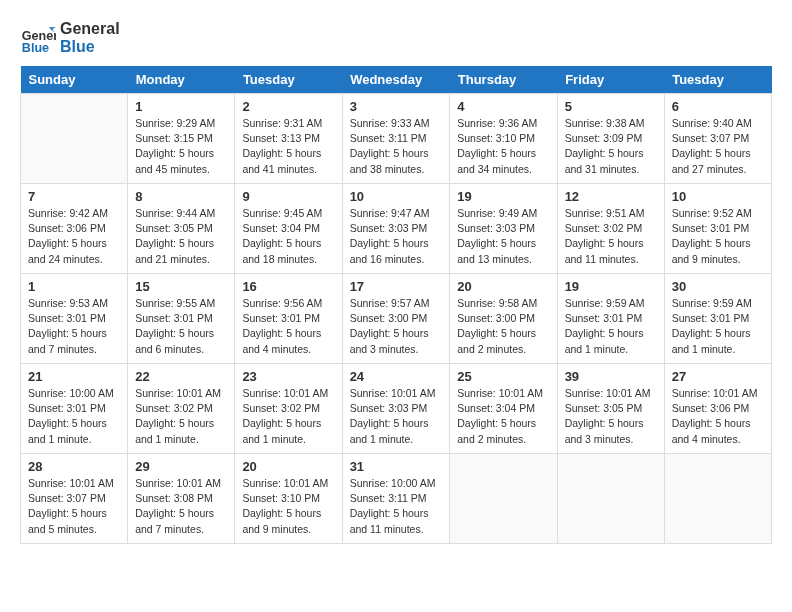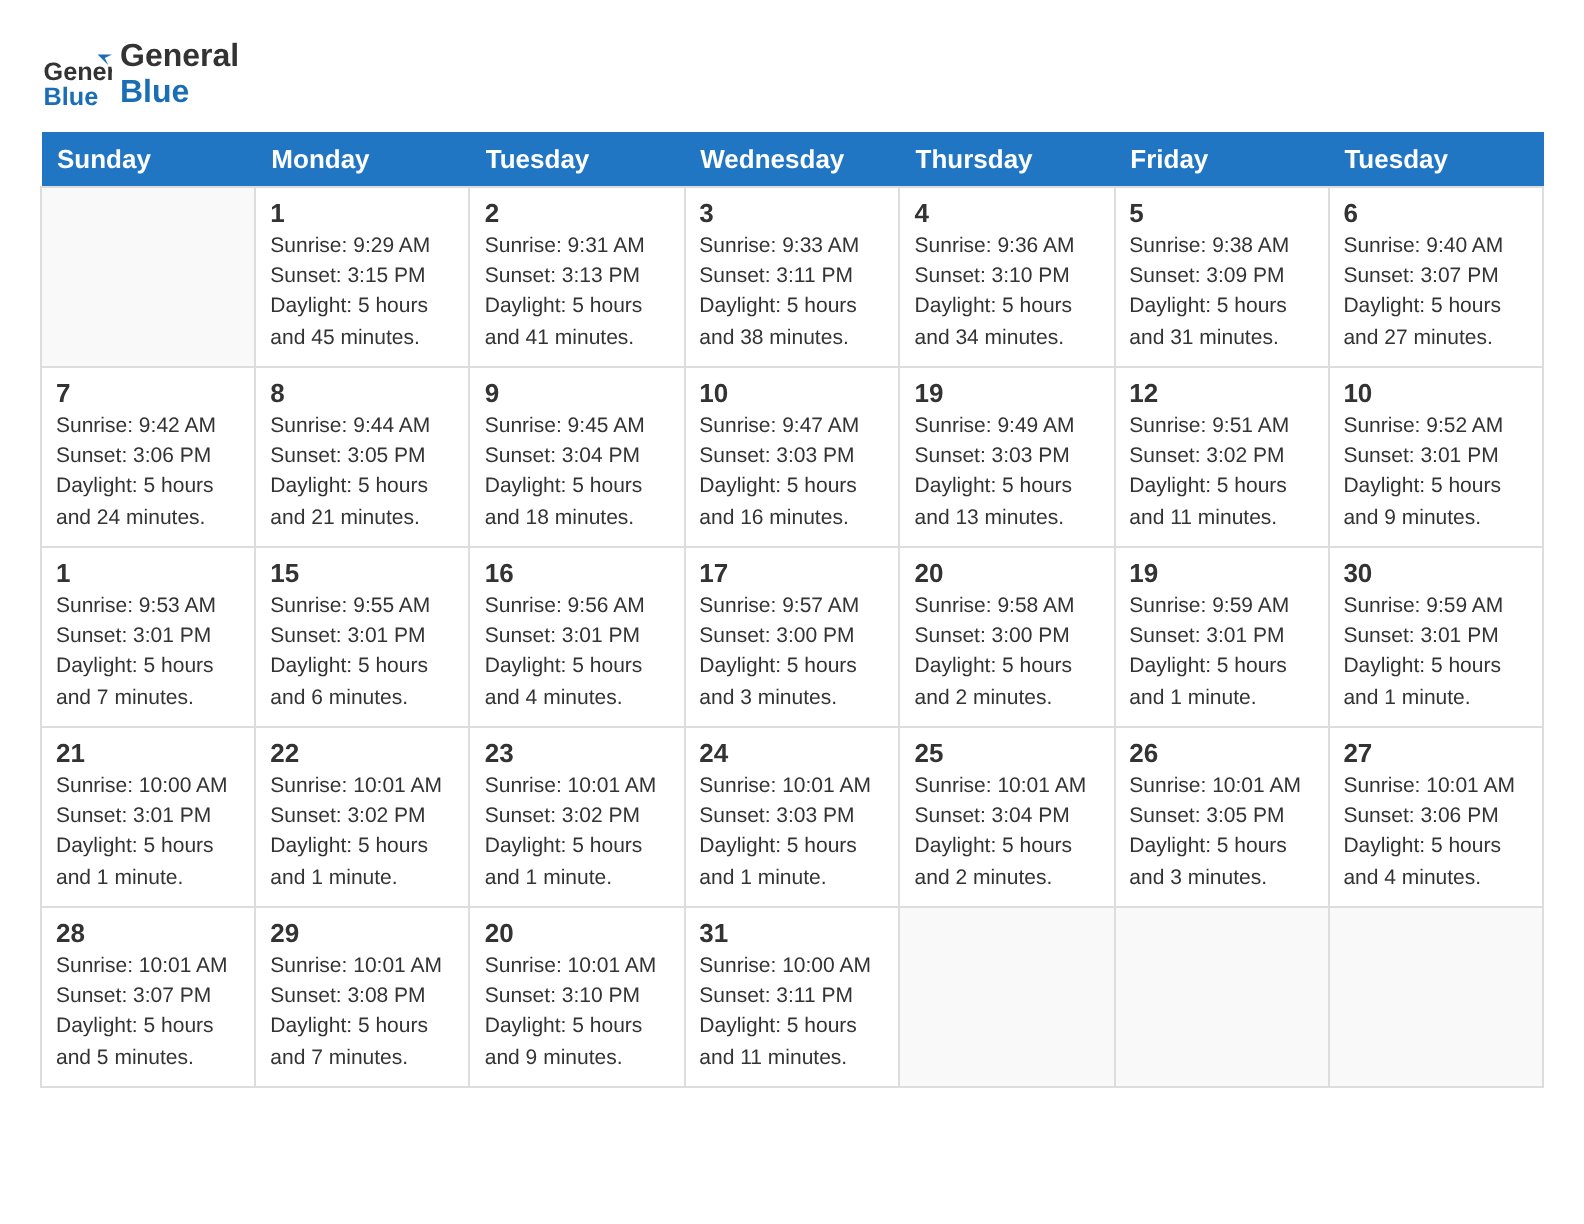--- a/index.html
+++ b/index.html
@@ -208,21 +208,21 @@
         </td>
         <td>
           <div class="day-num">24</div>
           <div class="day-info">Sunrise: 10:01 AM<br>Sunset: 3:03 PM<br>Daylight: 5 hours and 1 minute.</div>
         </td>
         <td>
           <div class="day-num">25</div>
           <div class="day-info">Sunrise: 10:01 AM<br>Sunset: 3:04 PM<br>Daylight: 5 hours and 2 minutes.</div>
         </td>
         <td>
-          <div class="day-num">26</div>
+          <div class="day-num">39</div>
           <div class="day-info">Sunrise: 10:01 AM<br>Sunset: 3:05 PM<br>Daylight: 5 hours and 3 minutes.</div>
         </td>
         <td>
           <div class="day-num">27</div>
           <div class="day-info">Sunrise: 10:01 AM<br>Sunset: 3:06 PM<br>Daylight: 5 hours and 4 minutes.</div>
         </td>
       </tr>
       <tr>
         <td>
           <div class="day-num">28</div>

